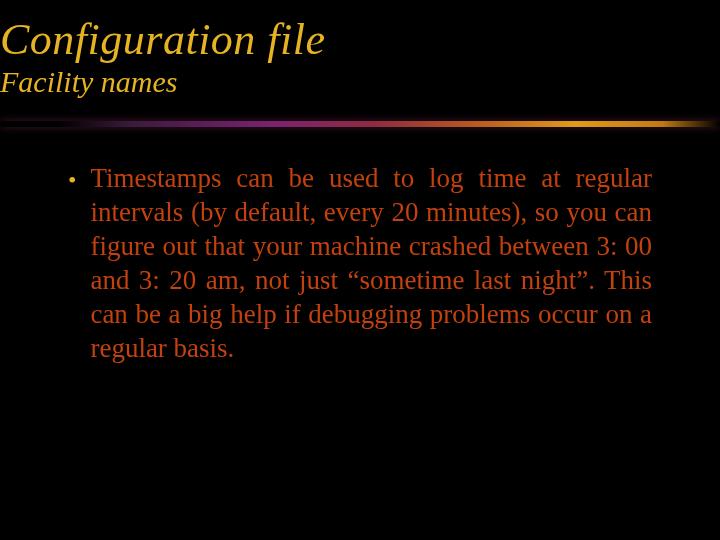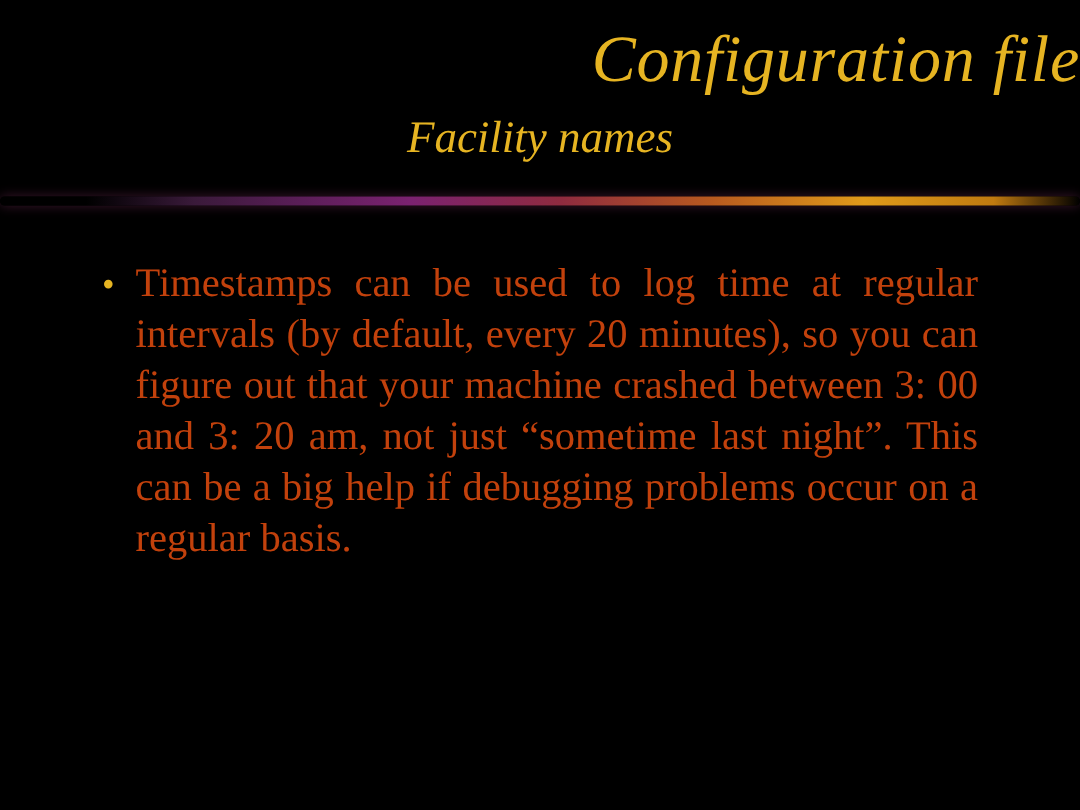--- a/index.html
+++ b/index.html
@@ -14,31 +14,31 @@
   .slide {
     width: 720px;
     height: 540px;
     position: relative;
     box-sizing: border-box;
   }
   .title {
     color: #e6b422;
     font-style: italic;
     font-size: 44px;
-    text-align: right;
+    text-align: left;
     margin-top: 14px;
     font-weight: normal;
     letter-spacing: 0.5px;
   }
   .subtitle {
     color: #e6b422;
     font-style: italic;
     font-size: 30px;
-    text-align: center;
-    margin-top: 10px;
+    text-align: left;
+    margin-top: 0;
     font-weight: normal;
   }
   .divider {
     margin: 18px 0 0 0;
     height: 16px;
     width: 100%;
     position: relative;
   }
   .divider-line {
     position: absolute;

